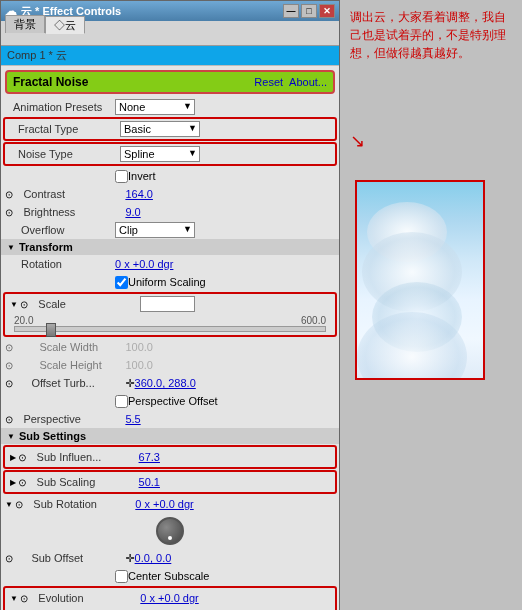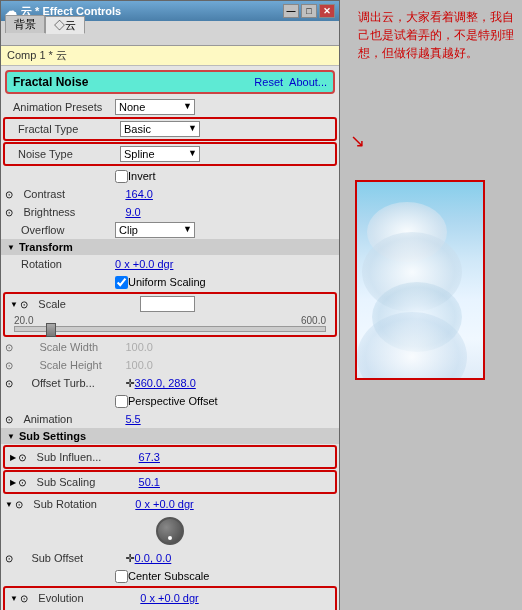--- a/index.html
+++ b/index.html
@@ -77,30 +77,30 @@
     }
     .tab.active {
       background: #e8e8e8;
       border-bottom: 1px solid #e8e8e8;
       margin-bottom: -1px;
     }
     .comp-label {
       padding: 2px 6px;
       font-size: 11px;
       color: #333;
-      background: #fef9c3;
+      background: #0ea5e9;
       border-bottom: 1px solid #bbb;
     }
     .content {
       overflow-y: auto;
       height: calc(100% - 62px);
       background: #e4e4e4;
     }
     .fx-header {
-      background: #5eead4;
+      background: #84cc16;
       border: 2px solid #cc4444;
       border-radius: 4px;
       margin: 4px;
       padding: 3px 6px;
     }
     .fx-header-row {
       display: flex;
       justify-content: space-between;
       align-items: center;
     }
@@ -223,21 +223,21 @@
       border: 1px solid #555;
       position: absolute;
       top: -4px;
       left: 10%;
       cursor: pointer;
     }
     .cross-icon { font-size: 11px; }
     .annotation {
       position: absolute;
       top: 8px;
-      left: 358px;
+      left: 350px;
       width: 160px;
       font-size: 12px;
       color: #cc0000;
       line-height: 1.5;
     }
     .preview-box {
       position: absolute;
       top: 180px;
       left: 355px;
       width: 130px;
@@ -447,21 +447,21 @@
     <div class="fx-row">
       <span class="row-label indent2"></span>
       <div class="checkbox-row">
         <input type="checkbox" style="">
         <span>Perspective Offset</span>
       </div>
     </div>
 
     <div class="fx-row">
       <span class="stopwatch-icon">⊙</span>
-      <span class="row-label">Animation</span>
+      <span class="row-label">Perspective</span>
       <span class="value-blue">5.5</span>
     </div>
 
     <div class="section-header">
       <span class="triangle">▼</span>
       <span>Sub Settings</span>
     </div>
 
     <div class="red-outline">
       <div class="fx-row">

